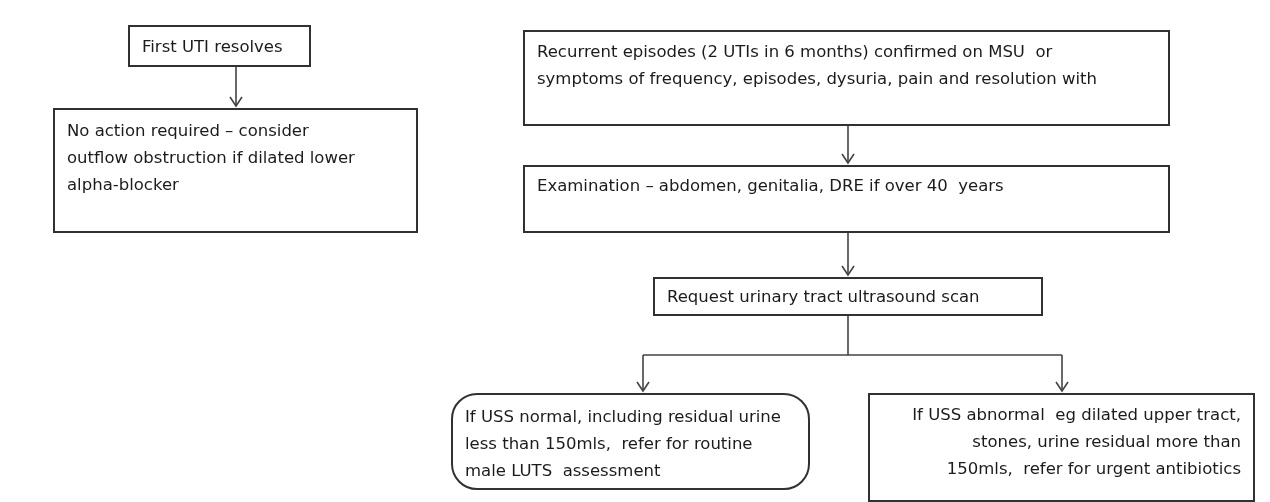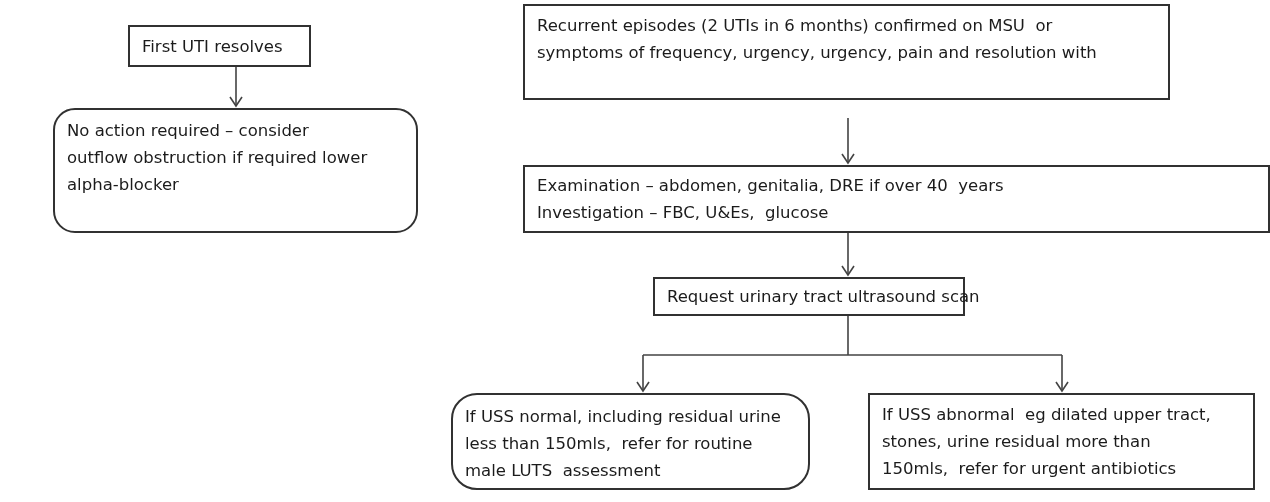--- a/index.html
+++ b/index.html
@@ -40,26 +40,26 @@
     background: var(--bg);
     color: var(--text);
     font-size: 16.5px;
     line-height: 27px;
     padding: 5px 12px;
   }
   .flow-box .line { white-space: pre; }
 
   
   #box-first-uti    { left: 128px; top: 25px;  width: 183px; height: 42px;  padding-top: 6px; }
-  #box-no-action    { left: 53px;  top: 108px; width: 365px; height: 125px; padding-top: 7px; border-radius: 22px; }
-  #box-recurrent    { left: 523px; top: 4px;  width: 647px; height: 96px;  padding-top: 6px; }
-  #box-examination  { left: 523px; top: 165px; width: 747px; height: 68px;  padding-top: 5px; }
-  #box-request-uss  { left: 653px; top: 277px; width: 312px; height: 39px;  padding-top: 4px; }
+  #box-no-action    { left: 53px;  top: 108px; width: 365px; height: 125px; padding-top: 7px; }
+  #box-recurrent    { left: 523px; top: 30px;  width: 647px; height: 96px;  padding-top: 6px; }
+  #box-examination  { left: 523px; top: 165px; width: 647px; height: 68px;  padding-top: 5px; }
+  #box-request-uss  { left: 653px; top: 277px; width: 390px; height: 39px;  padding-top: 4px; }
   #box-uss-normal   { left: 451px; top: 393px; width: 359px; height: 97px;  padding-top: 8px; border-radius: 26px; }
-  #box-uss-abnormal { left: 868px; top: 393px; width: 387px; height: 97px;  padding-top: 6px; }
+  #box-uss-abnormal { left: 868px; top: 393px; width: 387px; height: 109px;  padding-top: 6px; text-align: right; }
 </style>
 </head>
 <body>
 
 <div class="canvas">
 
   <svg class="connectors" width="1270" height="502" viewBox="0 0 1270 502" aria-hidden="true">
 
     <g>
       <line x1="236" y1="67" x2="236" y2="105"></line>
@@ -91,32 +91,31 @@
       <polyline points="1056,382 1062,391 1068,382"></polyline>
     </g>
   </svg>
 
   <div class="flow-box" id="box-first-uti">
       <div class="line">First UTI resolves</div>
     </div>
 
   <div class="flow-box" id="box-no-action">
       <div class="line">No action required – consider</div>
-      <div class="line">outflow obstruction if required lower</div>
+      <div class="line">outflow obstruction if dilated lower</div>
       <div class="line">alpha-blocker</div>
     </div>
 
   <div class="flow-box" id="box-recurrent">
       <div class="line">Recurrent episodes (2 UTIs in 6 months) confirmed on MSU  or</div>
-      <div class="line">symptoms of frequency, urgency, urgency, pain and resolution with</div>
+      <div class="line">symptoms of frequency, episodes, dysuria, pain and resolution with</div>
     </div>
 
   <div class="flow-box" id="box-examination">
       <div class="line">Examination – abdomen, genitalia, DRE if over 40  years</div>
-      <div class="line">Investigation – FBC, U&amp;Es,  glucose</div>
     </div>
 
   <div class="flow-box" id="box-request-uss">
       <div class="line">Request urinary tract ultrasound scan</div>
     </div>
 
   <div class="flow-box" id="box-uss-normal">
       <div class="line">If USS normal, including residual urine</div>
       <div class="line">less than 150mls,  refer for routine</div>
       <div class="line">male LUTS  assessment</div>

